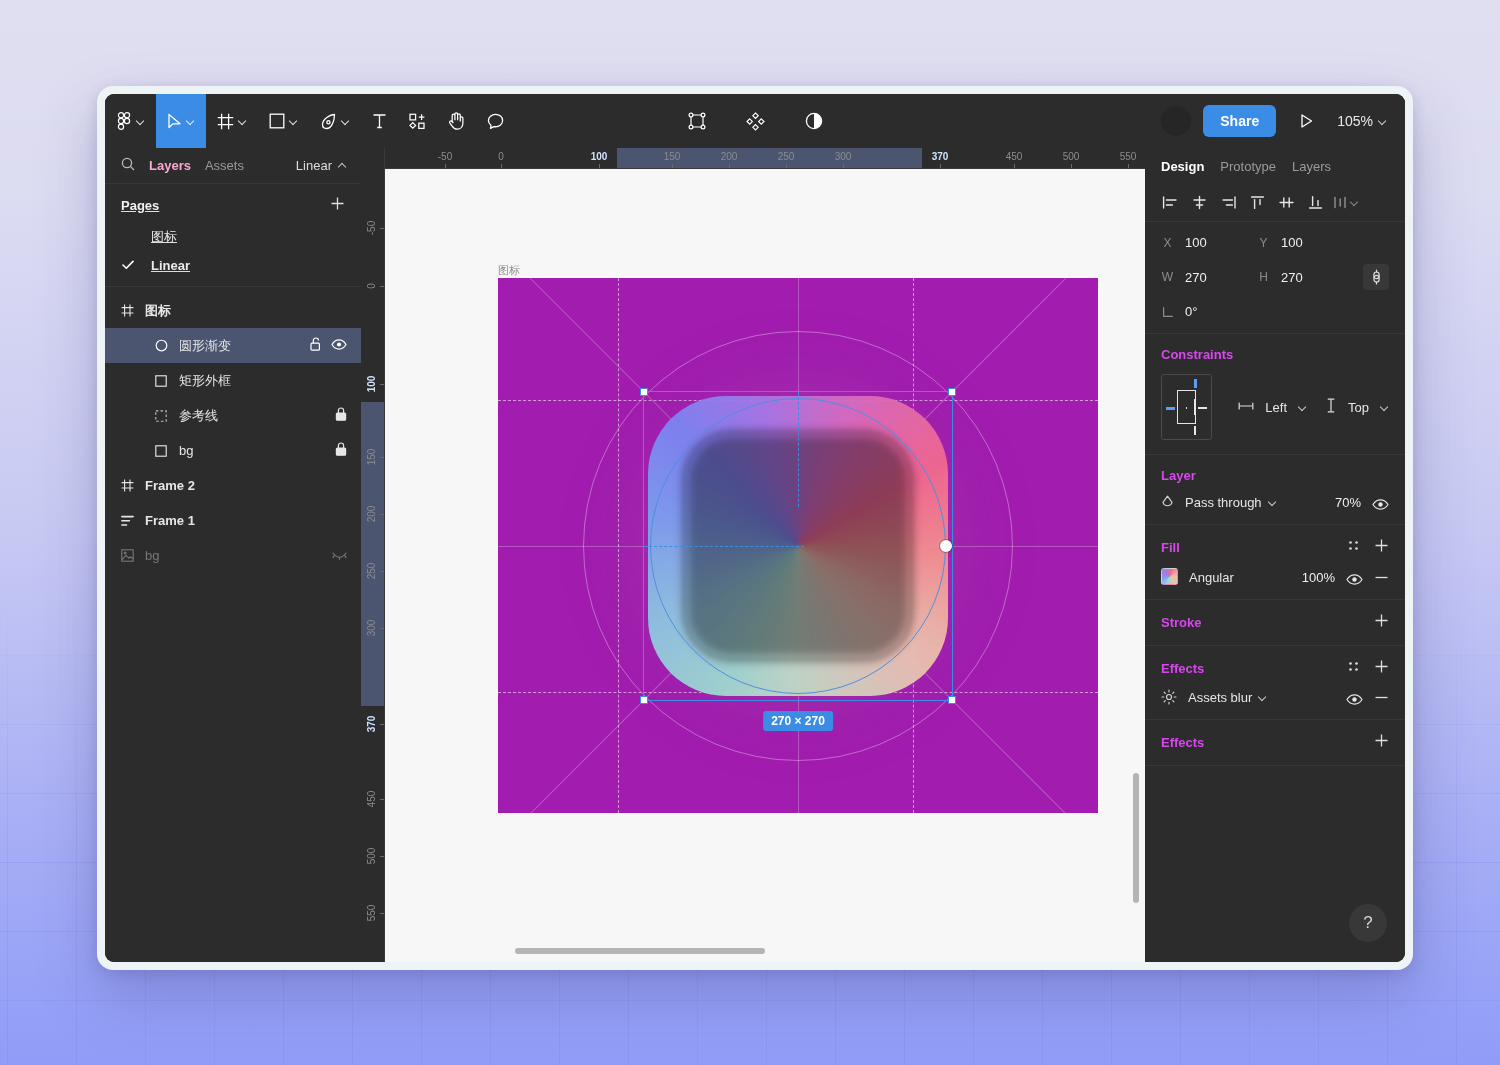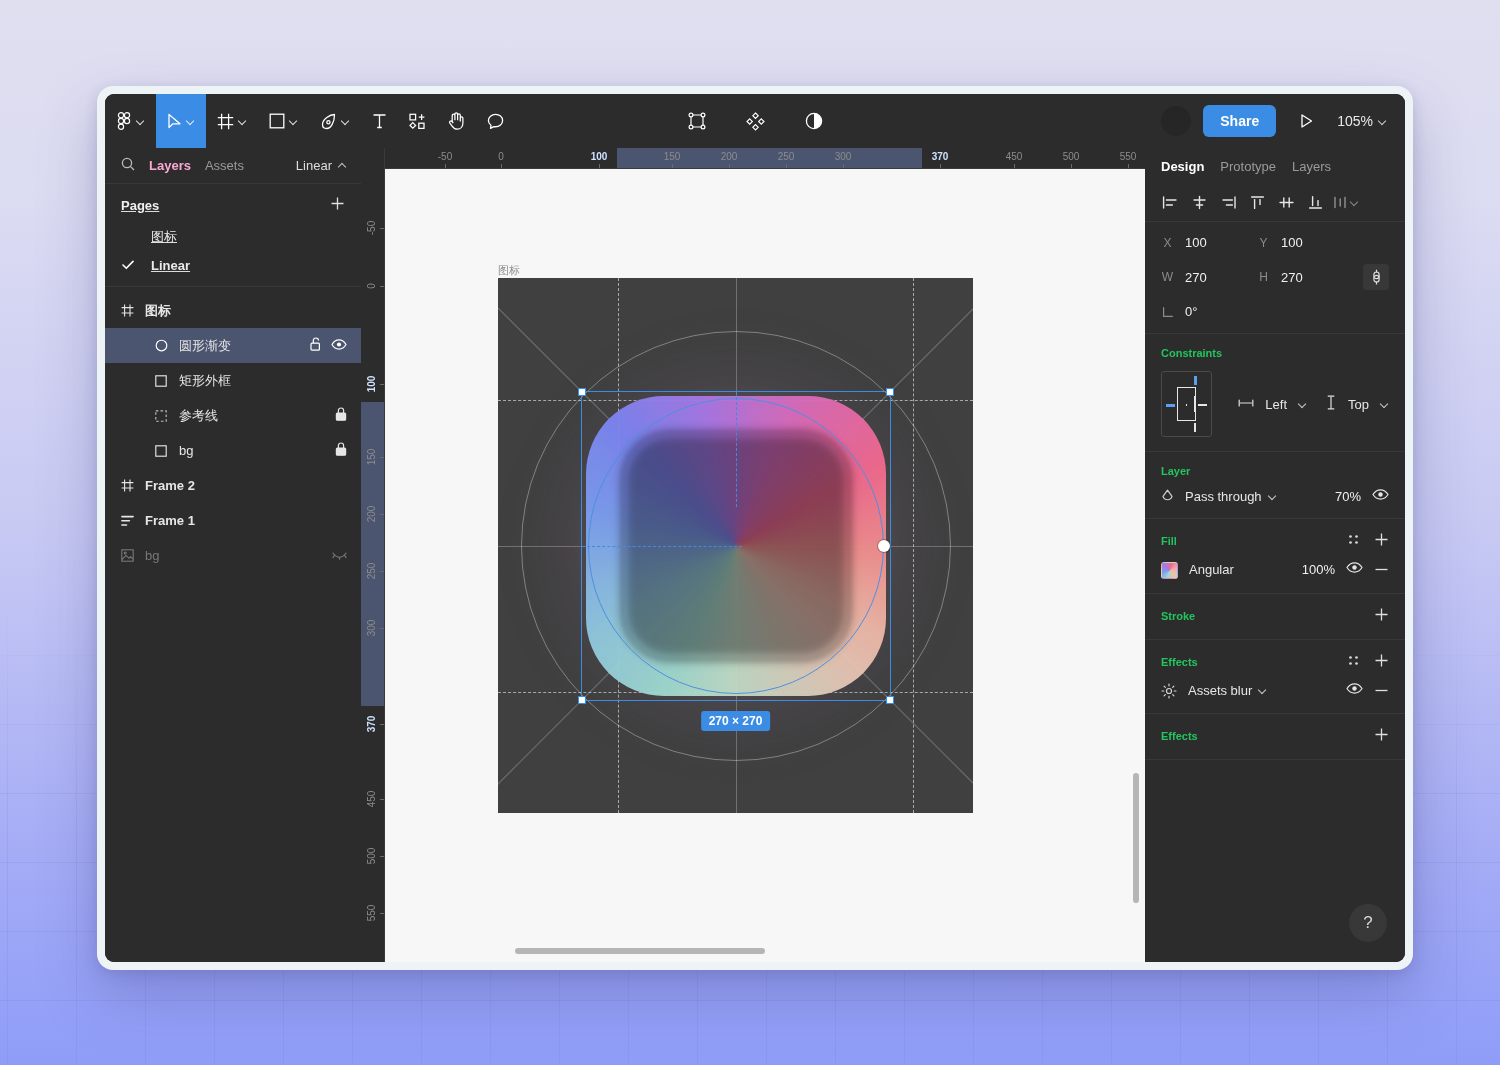--- a/index.html
+++ b/index.html
@@ -293,23 +293,23 @@
     position: absolute;
     left: 113px;
     top: 94px;
     font-size: 11px;
     color: #8d8d8d;
   }
   #icon-frame {
     position: absolute;
     left: 113px;
     top: 109px;
-    width: 475px;
+    width: 600px;
     height: 535px;
-    background: #404040;
+    background: #a21caf;
     overflow: hidden;
   }
   
   #icon-frame .diag {
     position: absolute;
     left: 50%; top: 50%;
     width: 760px; height: 1px;
     background: rgba(255,255,255,0.26);
     transform-origin: center;
   }
@@ -527,23 +527,23 @@
     cursor: pointer;
     color: #e6e6e6;
   }
   .align-more { display: flex; align-items: center; gap: 1px; margin-left: 2px; color:#9a9a9a; cursor:pointer;}
 
   .panel-section {
     padding: 13px 16px 14px 16px;
     border-bottom: 1px solid #383838;
   }
   .sec-title {
-    font-size: 11px;
+    font-size: 13px;
     font-weight: bold;
-    color: #22c55e;
+    color: #d946ef;
   }
   .sec-head { display: flex; align-items: center; }
   .sec-head .acts { margin-left: auto; display: flex; align-items: center; gap: 14px; color: #d8d8d8; }
 
   .xy-grid {
     display: grid;
     grid-template-columns: 1fr 1fr 36px;
     row-gap: 14px;
     align-items: center;
   }
@@ -582,21 +582,21 @@
   #constraint-pad .pin.top { left: 32px; top: 4px; width: 2.5px; height: 9px; background: #5aa0ee; }
   #constraint-pad .pin.bottom { left: 32px; bottom: 4px; width: 2px; height: 9px; }
   #constraint-pad .pin.left { top: 32px; left: 4px; height: 2.5px; width: 9px; background: #5aa0ee; }
   #constraint-pad .pin.right { top: 32px; right: 4px; height: 2px; width: 9px; }
   .constraint-sel { display: flex; gap: 18px; }
   .cs-row { display: flex; align-items: center; gap: 11px; cursor: pointer; }
   .cs-row .cs-label { color: #e6e6e6; font-size: 13px; }
 
   .row-item {
     display: flex;
-    align-items: flex-start;
+    align-items: flex-end;
     gap: 11px;
     margin-top: 12px;
   }
   .row-item .grow { flex: 1; }
   .swatch-gradient {
     width: 17px; height: 17px;
     border-radius: 3px;
     background: conic-gradient(from 135deg, #e9c3b2, #9fd9cf, #7b9ef0, #a877e6, #f2698f, #eeb6a6, #e9c3b2);
     border: 1px solid rgba(255,255,255,0.15);
   }

